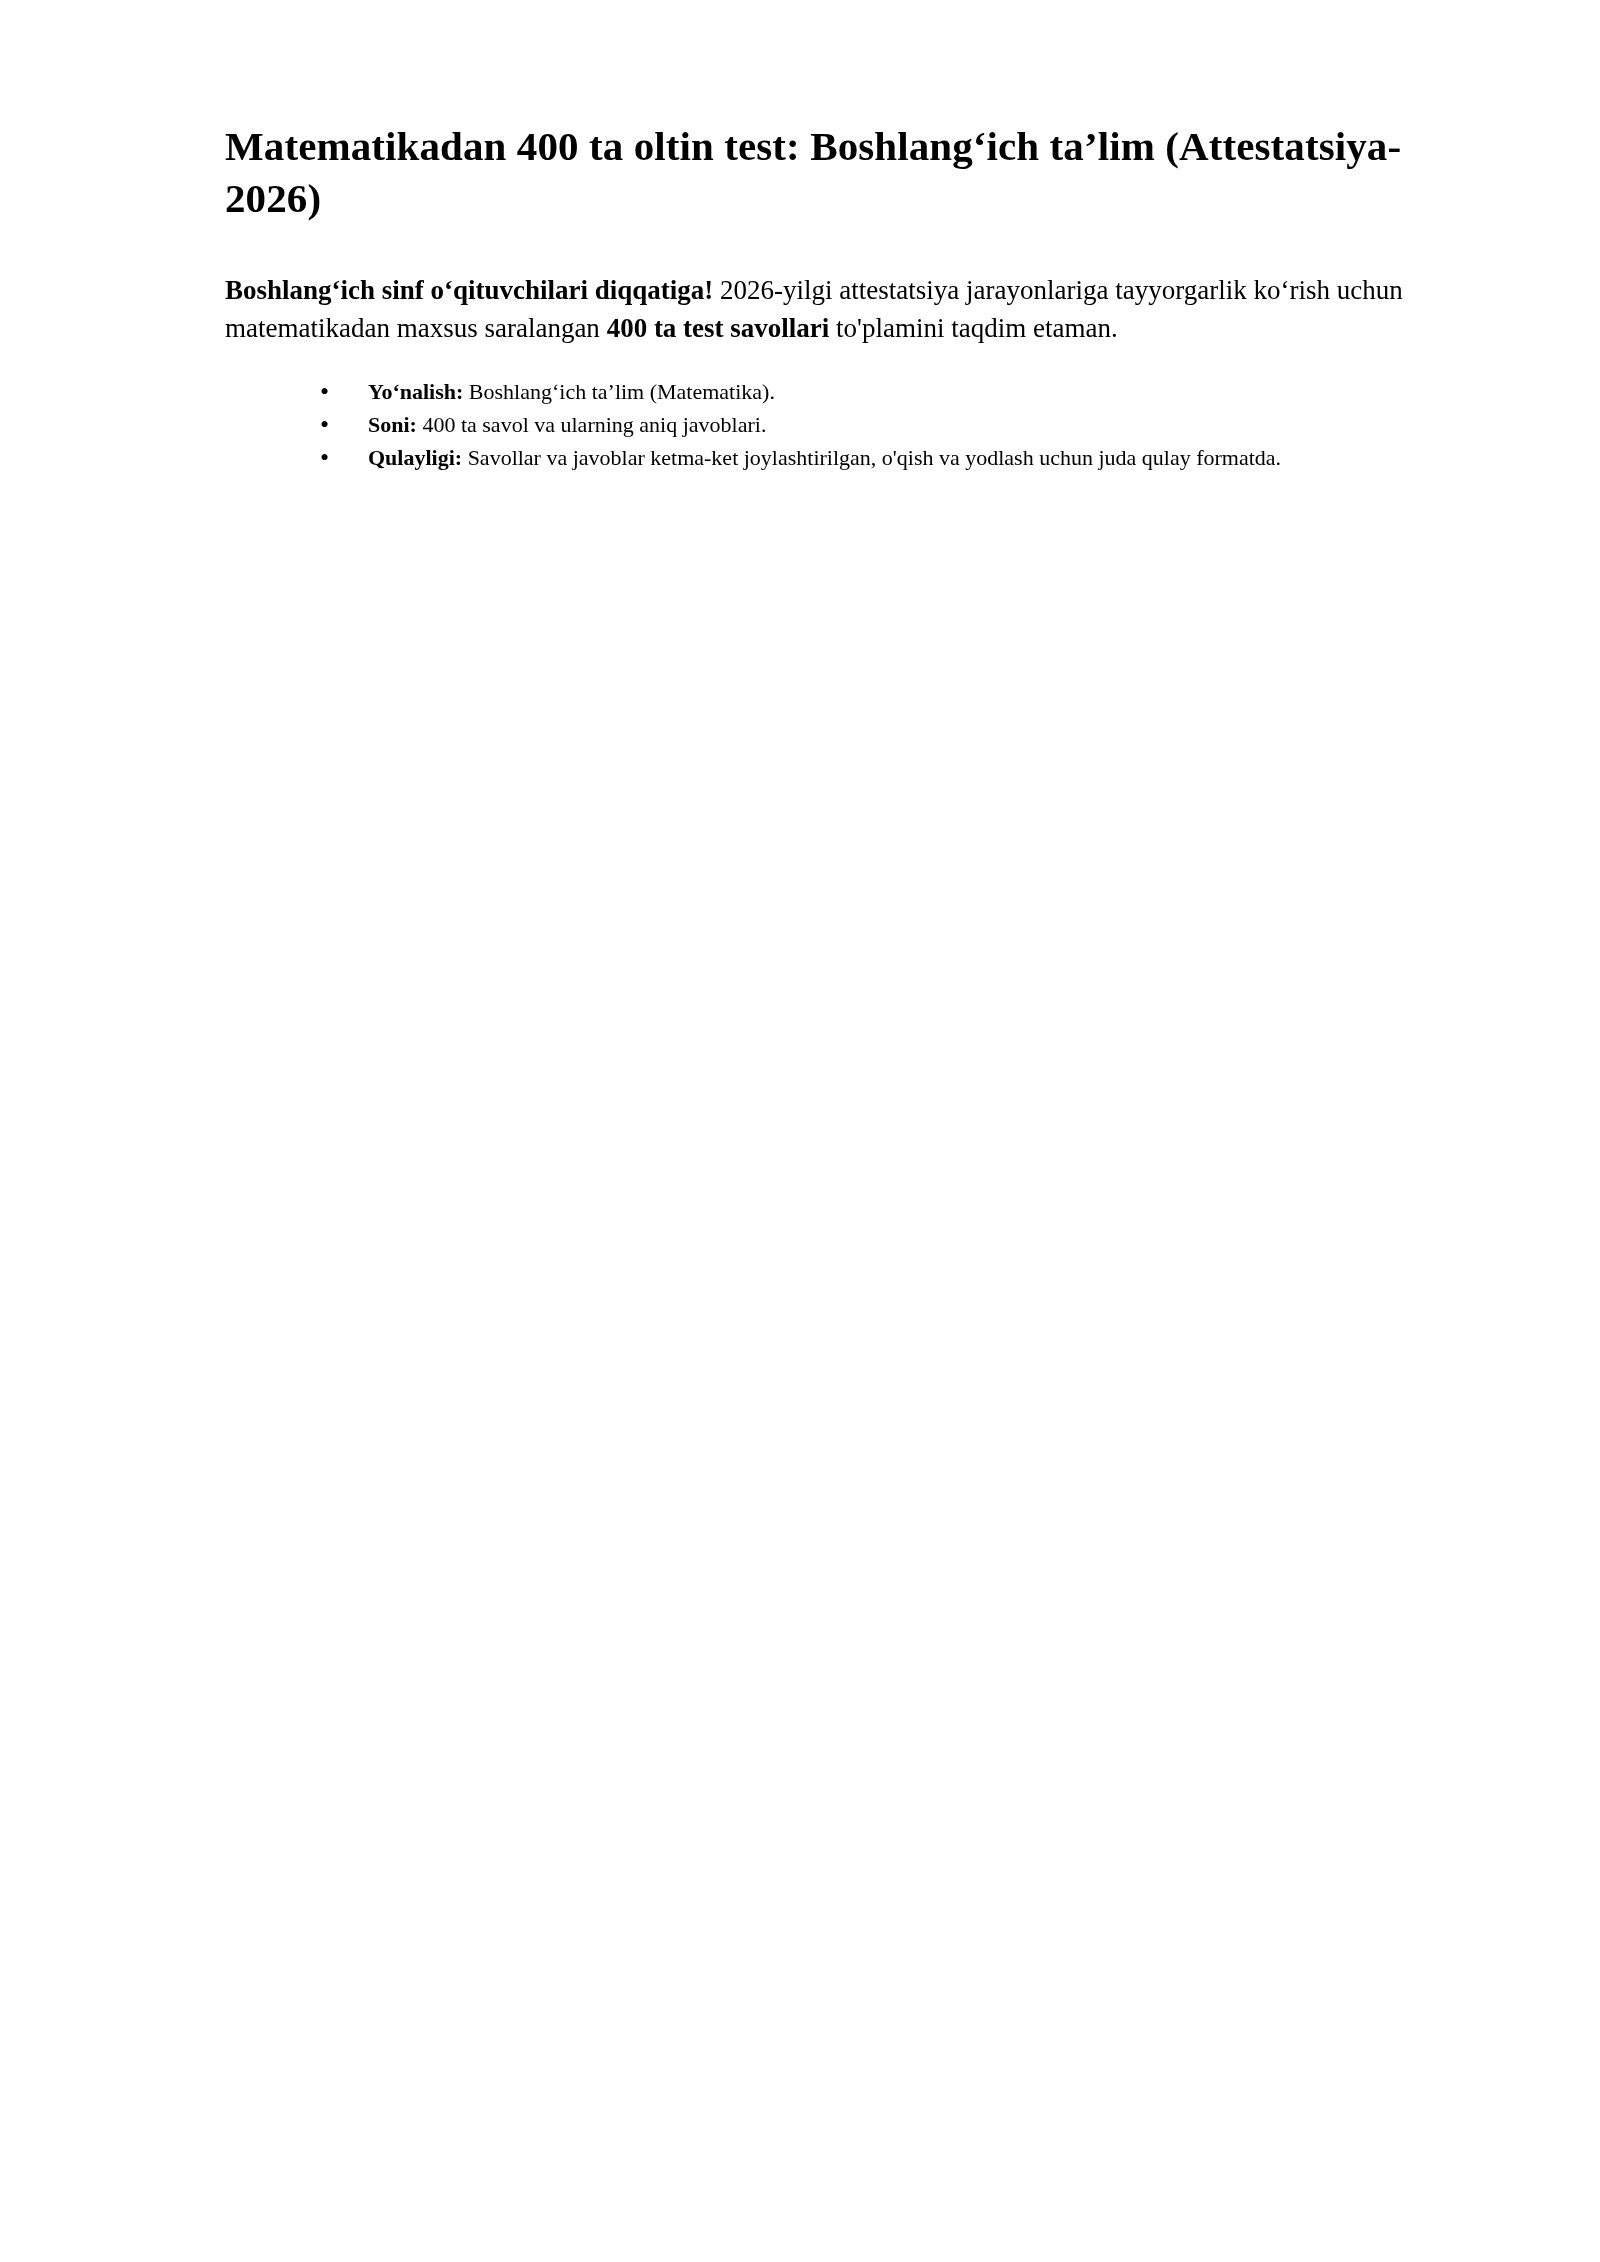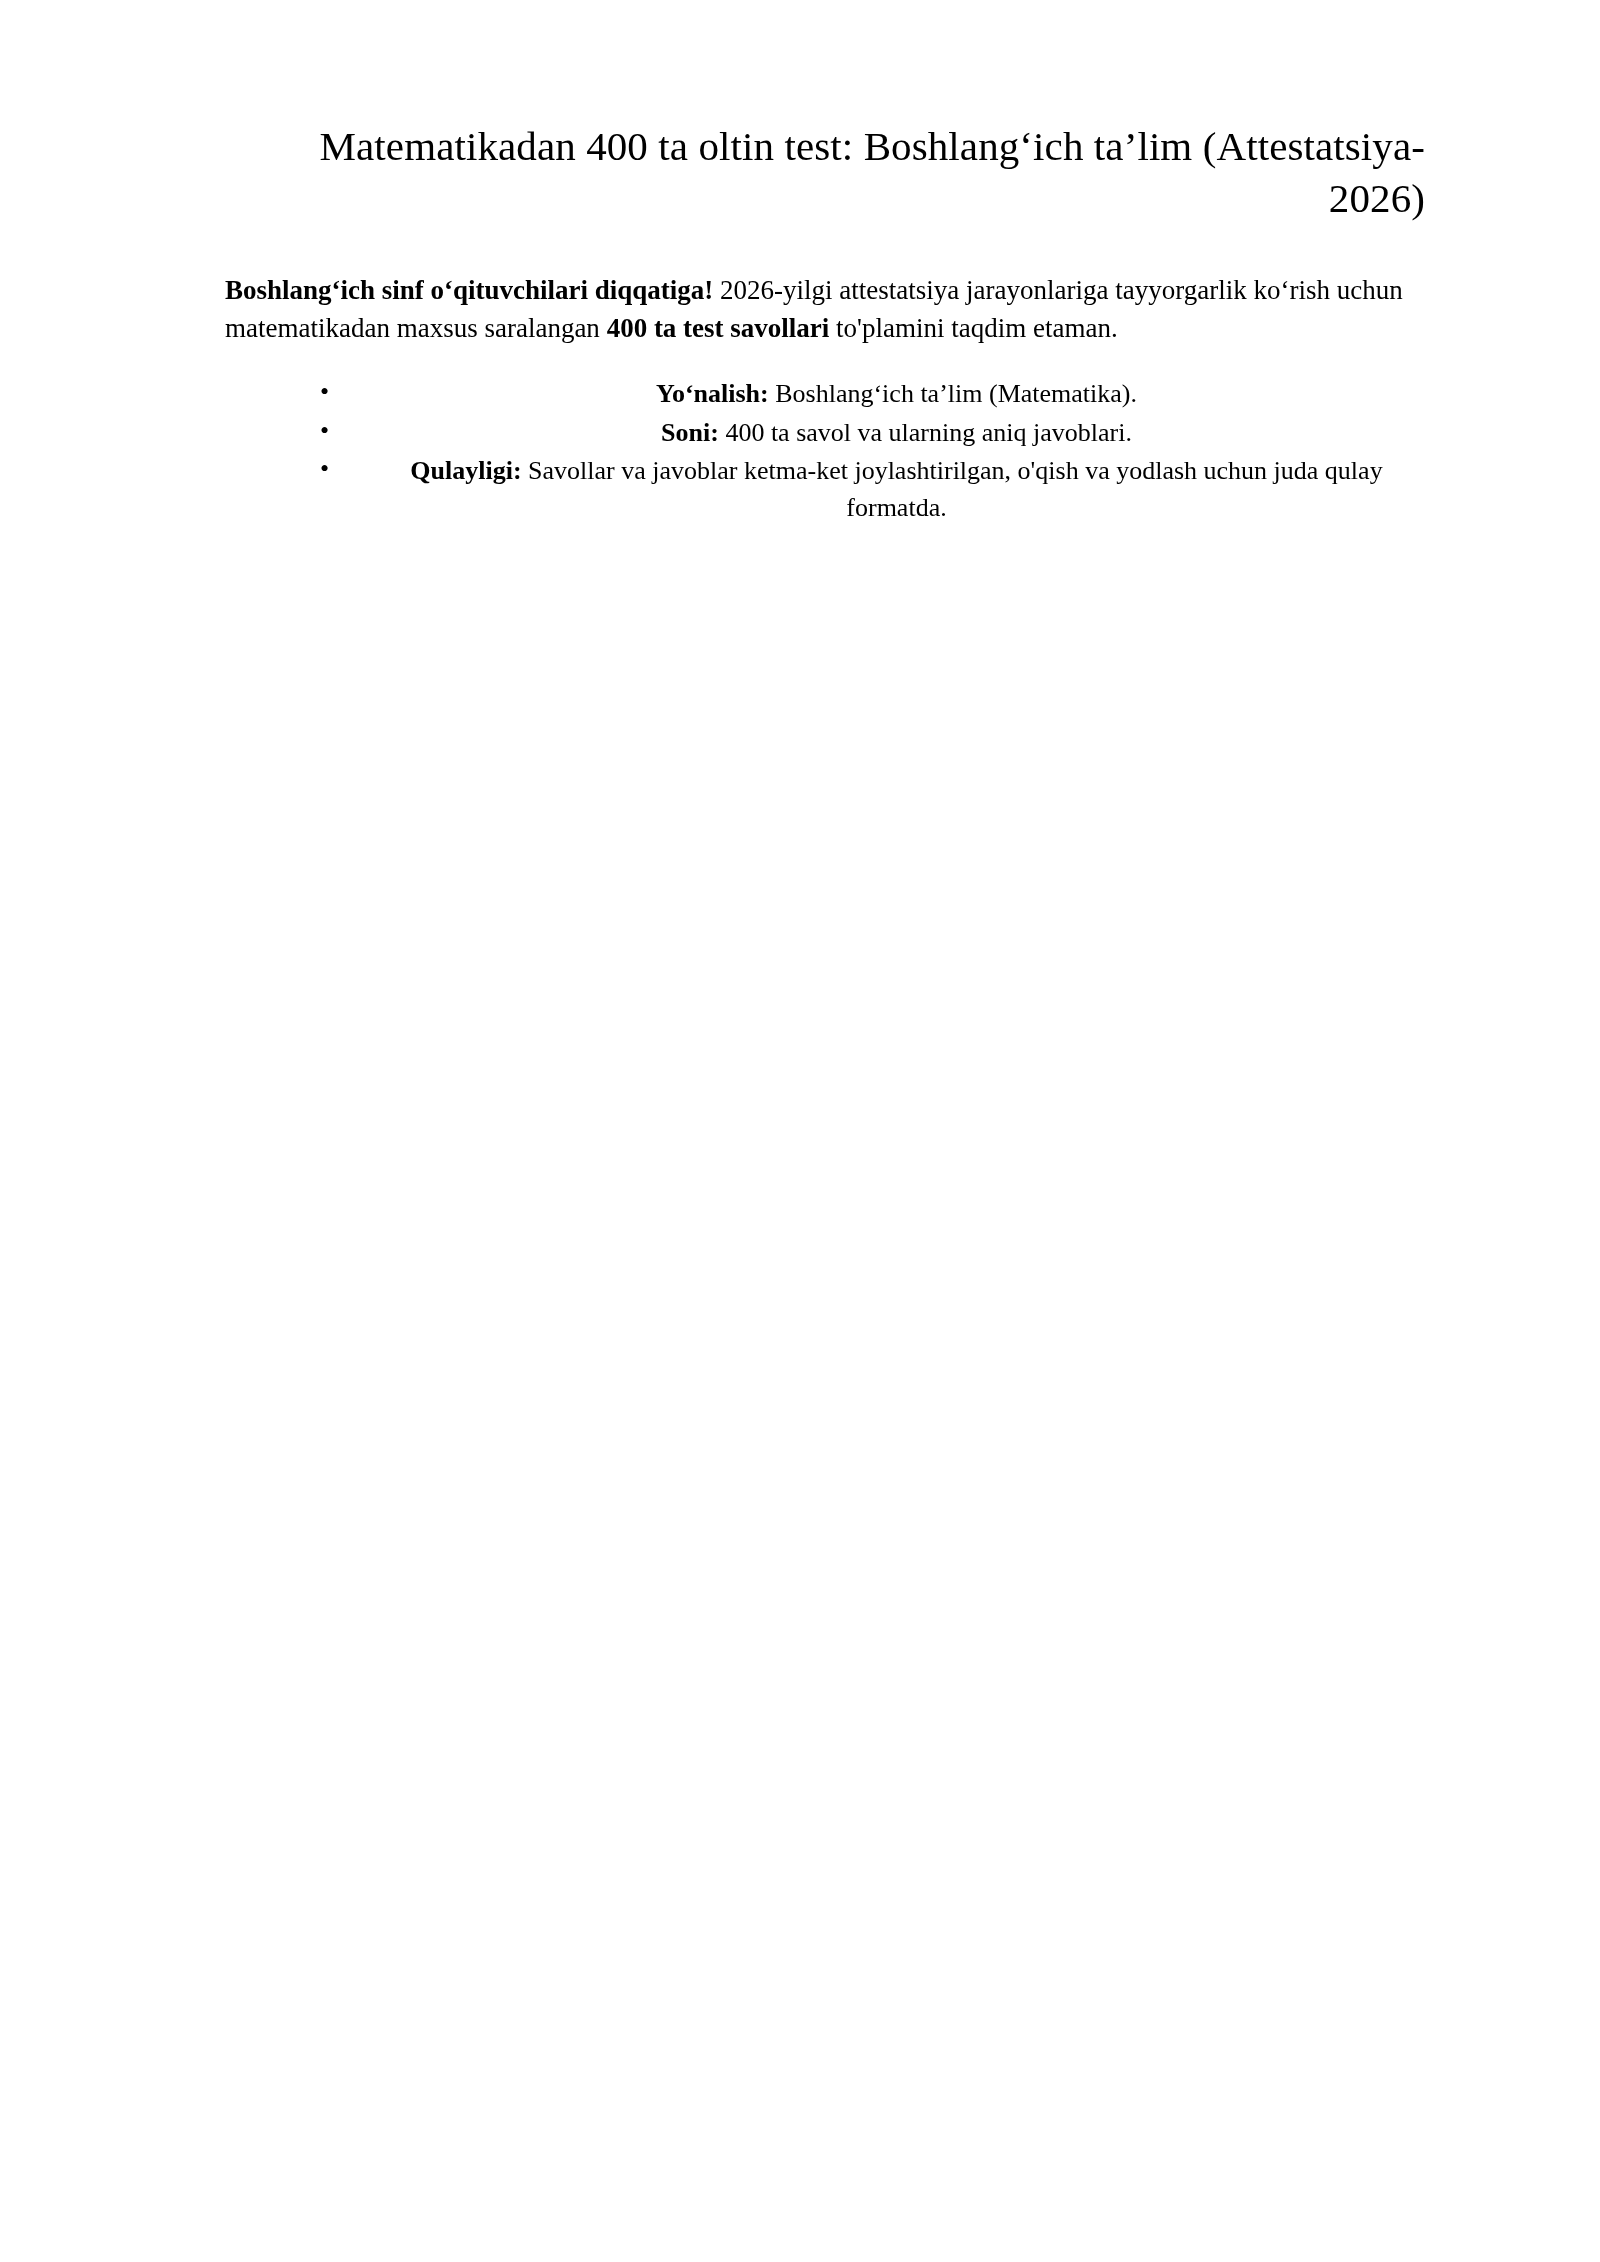--- a/index.html
+++ b/index.html
@@ -15,47 +15,46 @@
   }
   .page {
     width: 1600px;
     height: 2262px;
     box-sizing: border-box;
     padding: 120px 175px 0 225px;
     position: relative;
   }
   .doc-title {
     font-size: 41px;
-    font-weight: normal;
-    text-align: right;
+    font-weight: bold;
+    text-align: left;
     line-height: 1.28;
     margin: 0 0 46px 0;
     letter-spacing: 0.1px;
   }
   .intro-para {
     font-size: 27px;
     line-height: 1.42;
     margin: 0 0 28px 0;
     text-align: left;
   }
   .intro-para b {
     font-weight: bold;
   }
   ul.feature-list {
     margin: 0;
     padding: 0 0 0 95px;
     list-style: none;
   }
   ul.feature-list li {
-    font-size: 26px;
+    font-size: 22px;
     line-height: 1.42;
     position: relative;
     margin: 0 0 2px 0;
     padding-left: 48px;
-    text-align: center;
   }
   ul.feature-list li::before {
     content: "\2022";
     position: absolute;
     left: 0;
     top: -2px;
     font-size: 26px;
     line-height: 1.42;
   }
   ul.feature-list li .lbl {

